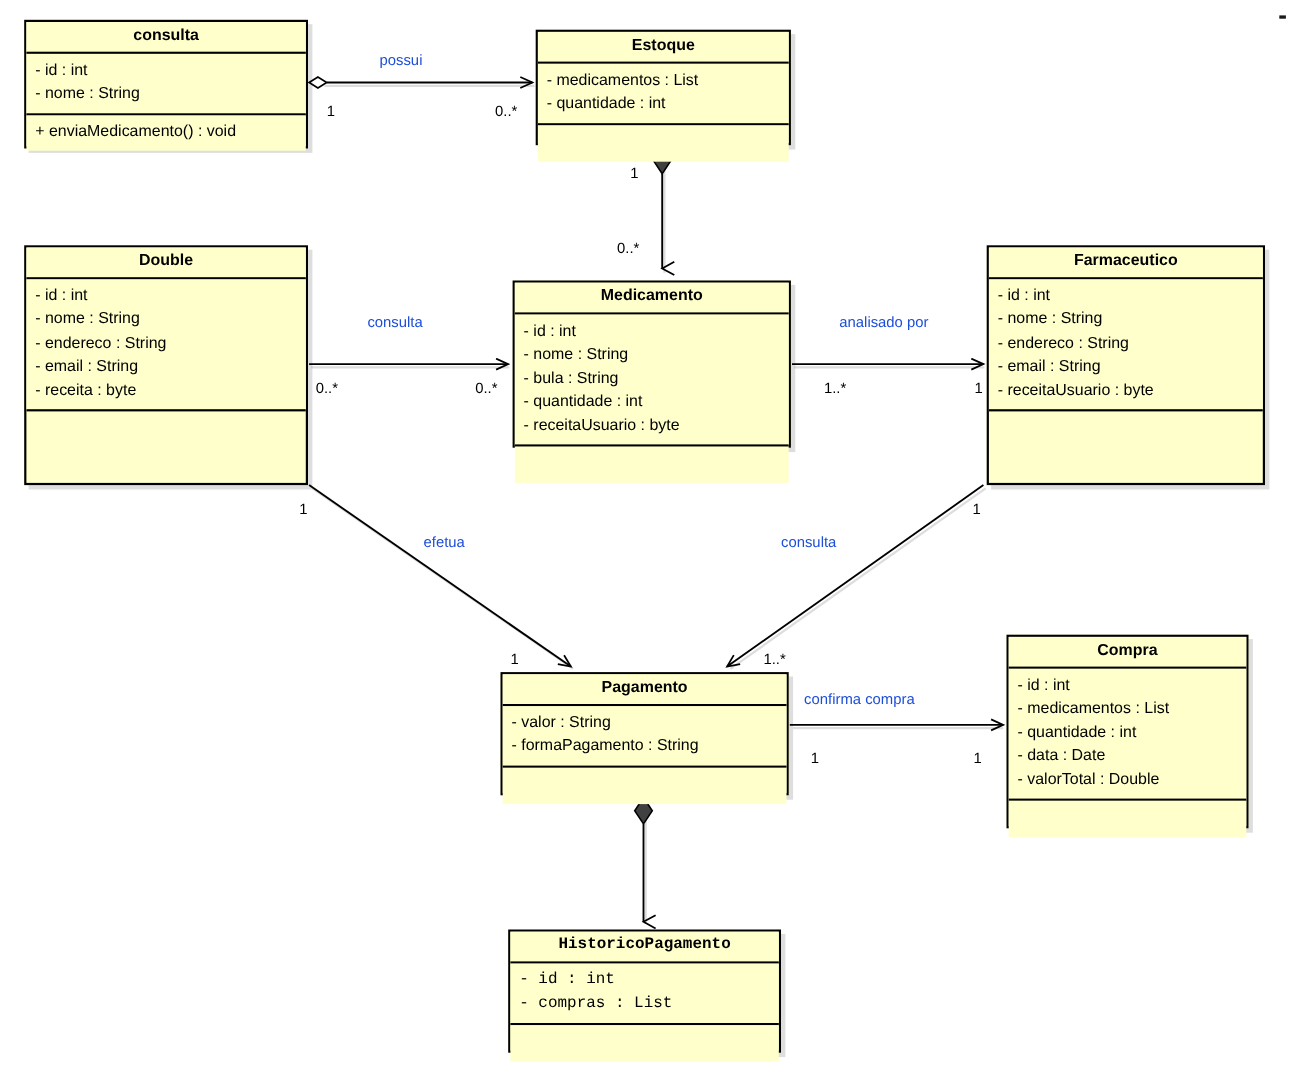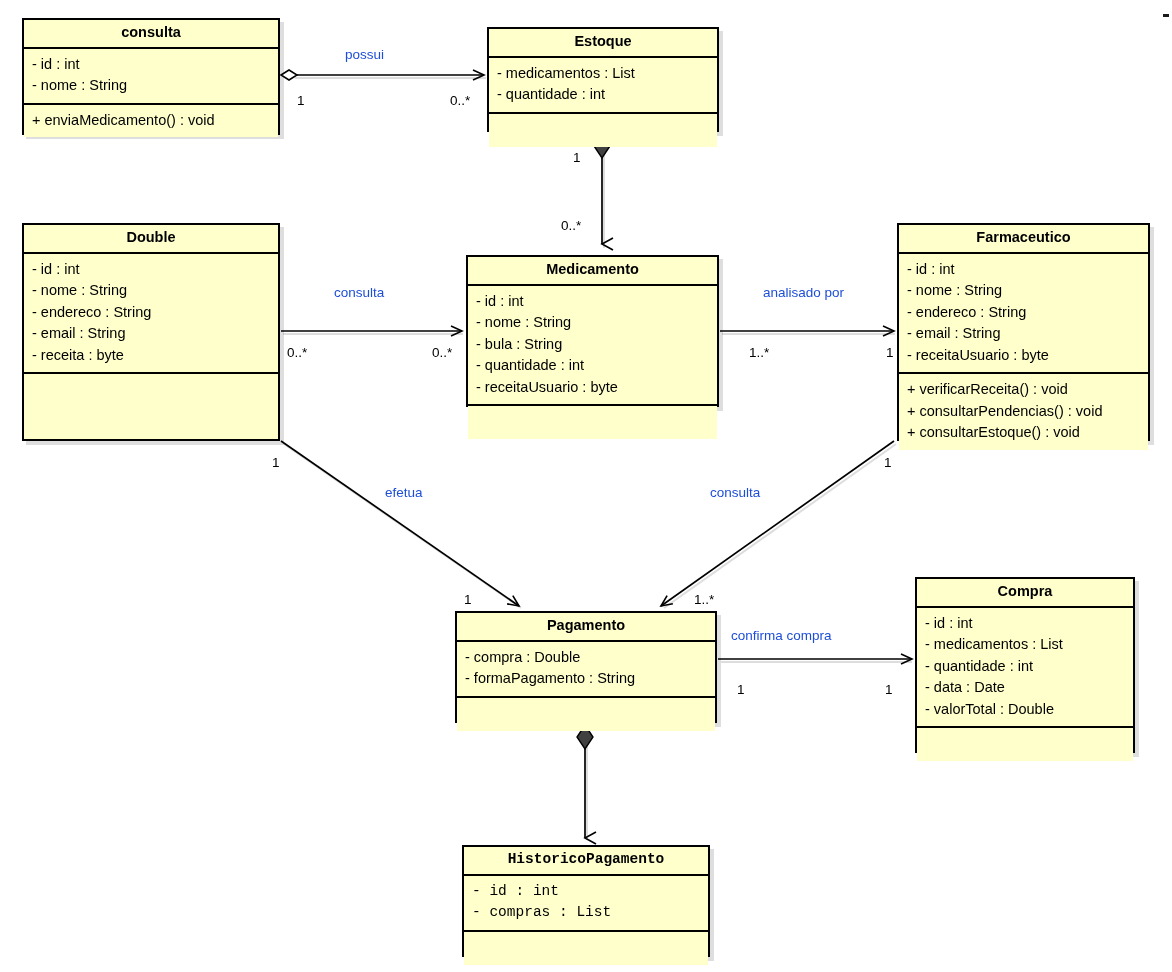--- a/index.html
+++ b/index.html
@@ -200,30 +200,25 @@
       </div>
       <div class="uml-class" style="left: 897px; top: 223px; width: 253px; height: 218px;">
         <div class="uml-name">Farmaceutico</div>
         <div class="uml-attrs">
           <div class="member">- id : int</div>
           <div class="member">- nome : String</div>
           <div class="member">- endereco : String</div>
           <div class="member">- email : String</div>
           <div class="member">- receitaUsuario : byte</div>
         </div>
-        <div class="uml-ops">
-          <div class="member">+ verificarReceita() : void</div>
-          <div class="member">+ consultarPendencias() : void</div>
-          <div class="member">+ consultarEstoque() : void</div>
-        </div>
       </div>
       <div class="uml-class" style="left: 455px; top: 611px; width: 262px; height: 112px;">
         <div class="uml-name">Pagamento</div>
         <div class="uml-attrs">
-          <div class="member">- compra : Double</div>
+          <div class="member">- valor : String</div>
           <div class="member">- formaPagamento : String</div>
         </div>
         <div class="uml-ops empty"></div>
       </div>
       <div class="uml-class" style="left: 915px; top: 577px; width: 220px; height: 176px;">
         <div class="uml-name">Compra</div>
         <div class="uml-attrs">
           <div class="member">- id : int</div>
           <div class="member">- medicamentos : List</div>
           <div class="member">- quantidade : int</div>

